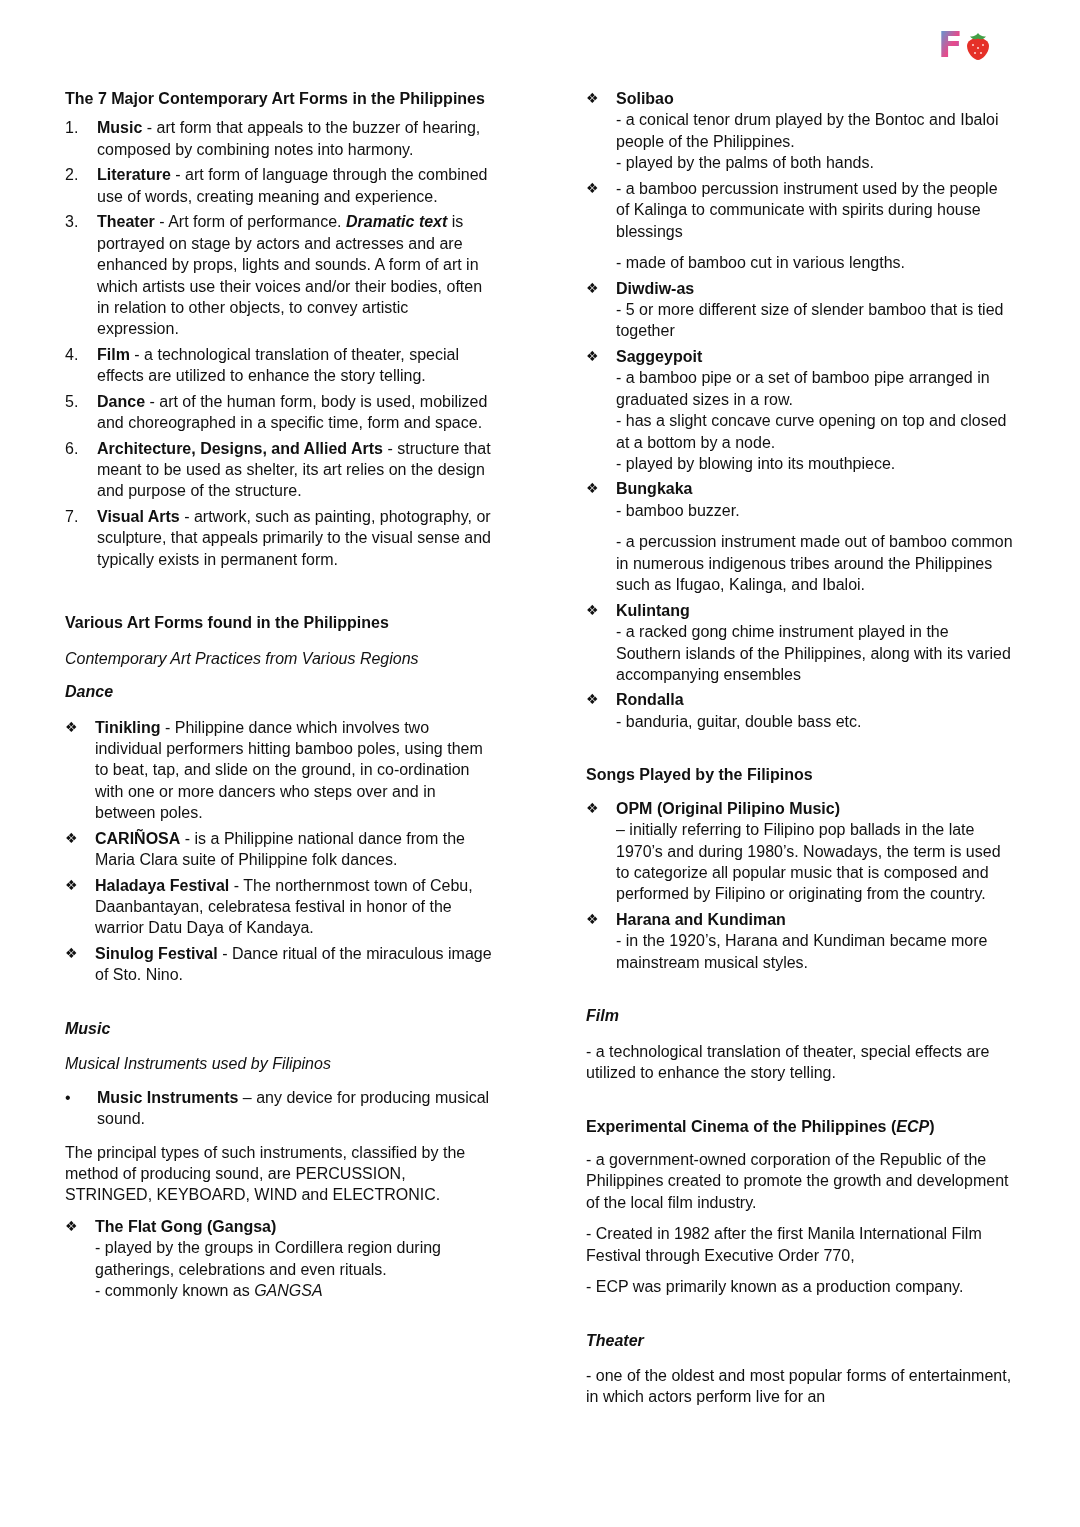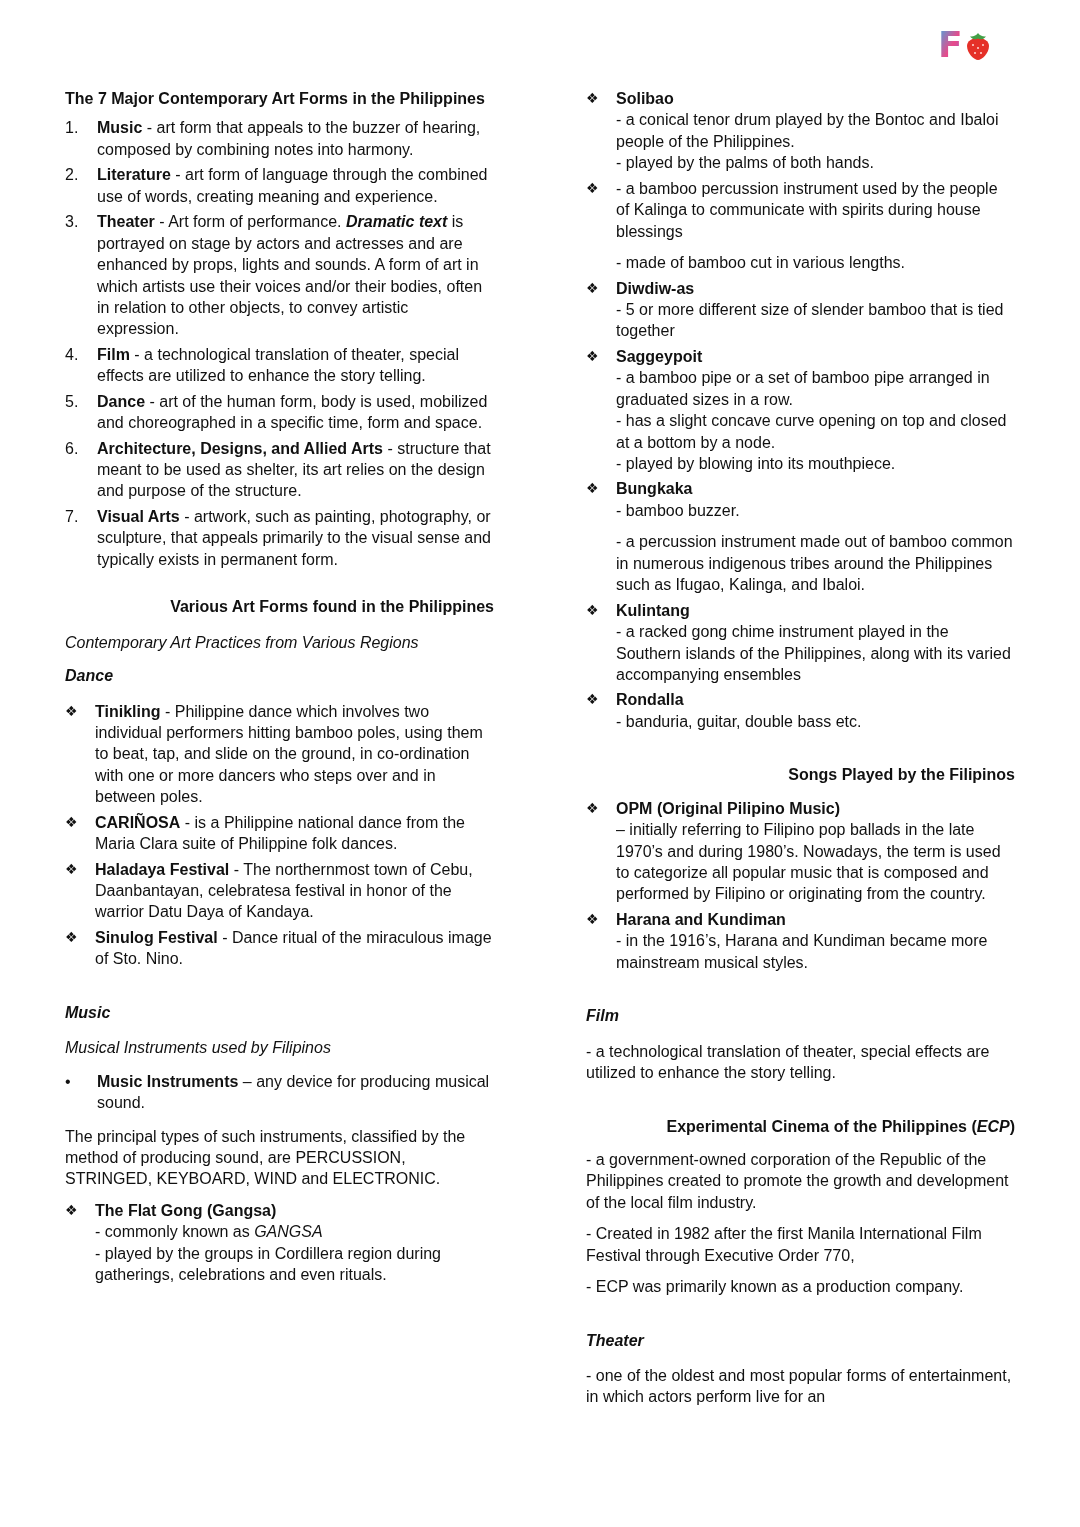--- a/index.html
+++ b/index.html
@@ -24,21 +24,21 @@
     top: 24px;
     right: 84px;
     width: 60px;
     height: 42px;
   }
   .columns { display: flex; gap: 92px; }
   .col { flex: 1; min-width: 0; }
 
   .para { margin: 0 0 10px 0; }
   .title { margin: 0 0 8px 0; }
-  .section { margin: 26px 0 12px 0; text-align: right; }
+  .section { margin: 42px 0 12px 0; }
   .sub { margin: 14px 0 12px 0; }
   .genre { margin: 4px 0 14px 0; }
   .spaced { margin-top: 32px; }
   .body { margin: 0 0 10px 0; }
 
   .b  { font-weight: bold; }
   .i  { font-style: italic; }
   .bi { font-weight: bold; font-style: italic; }
 
   ul.list { list-style: none; margin: 0 0 12px 0; padding: 0; }
@@ -162,22 +162,22 @@
               <div class="line"><span class="b">Music Instruments</span><span> – any device for producing musical sound.</span></div>
             </div>
           </li>
         </ul>
         <p class="para body"><span>The principal types of such instruments, classified by the method of producing sound, are PERCUSSION, STRINGED, KEYBOARD, WIND and ELECTRONIC.</span></p>
         <ul class="list diamond">
           <li>
             <span class="marker">❖</span>
             <div class="li-content">
               <div class="line"><span class="b">The Flat Gong (Gangsa)</span></div>
+              <div class="line"><span>- played by the groups in Cordillera region during gatherings, celebrations and even rituals.</span></div>
               <div class="line"><span>- commonly known as </span><span class="i">GANGSA</span></div>
-              <div class="line"><span>- played by the groups in Cordillera region during gatherings, celebrations and even rituals.</span></div>
             </div>
           </li>
         </ul>
       </div>
     <div class="col" id="col-1">
         <ul class="list diamond">
           <li>
             <span class="marker">❖</span>
             <div class="li-content">
               <div class="line"><span class="b">Solibao</span></div>
@@ -237,21 +237,21 @@
             <span class="marker">❖</span>
             <div class="li-content">
               <div class="line"><span class="b">OPM (Original Pilipino Music)</span></div>
               <div class="line"><span>– initially referring to Filipino pop ballads in the late 1970’s and during 1980’s. Nowadays, the term is used to categorize all popular music that is composed and performed by Filipino or originating from the country.</span></div>
             </div>
           </li>
           <li>
             <span class="marker">❖</span>
             <div class="li-content">
               <div class="line"><span class="b">Harana and Kundiman</span></div>
-              <div class="line"><span>- in the 1916’s, Harana and Kundiman became more mainstream musical styles.</span></div>
+              <div class="line"><span>- in the 1920’s, Harana and Kundiman became more mainstream musical styles.</span></div>
             </div>
           </li>
         </ul>
         <p class="para genre spaced"><span class="bi">Film</span></p>
         <p class="para body"><span>- a technological translation of theater, special effects are utilized to enhance the story telling.</span></p>
         <p class="para section spaced"><span class="b">Experimental Cinema of the Philippines (</span><span class="bi">ECP</span><span class="b">)</span></p>
         <p class="para body"><span>- a government-owned corporation of the Republic of the Philippines created to promote the growth and development of the local film industry.</span></p>
         <p class="para body"><span>- Created in 1982 after the first Manila International Film Festival through Executive Order 770,</span></p>
         <p class="para body"><span>- ECP was primarily known as a production company.</span></p>
         <p class="para genre spaced"><span class="bi">Theater</span></p>

